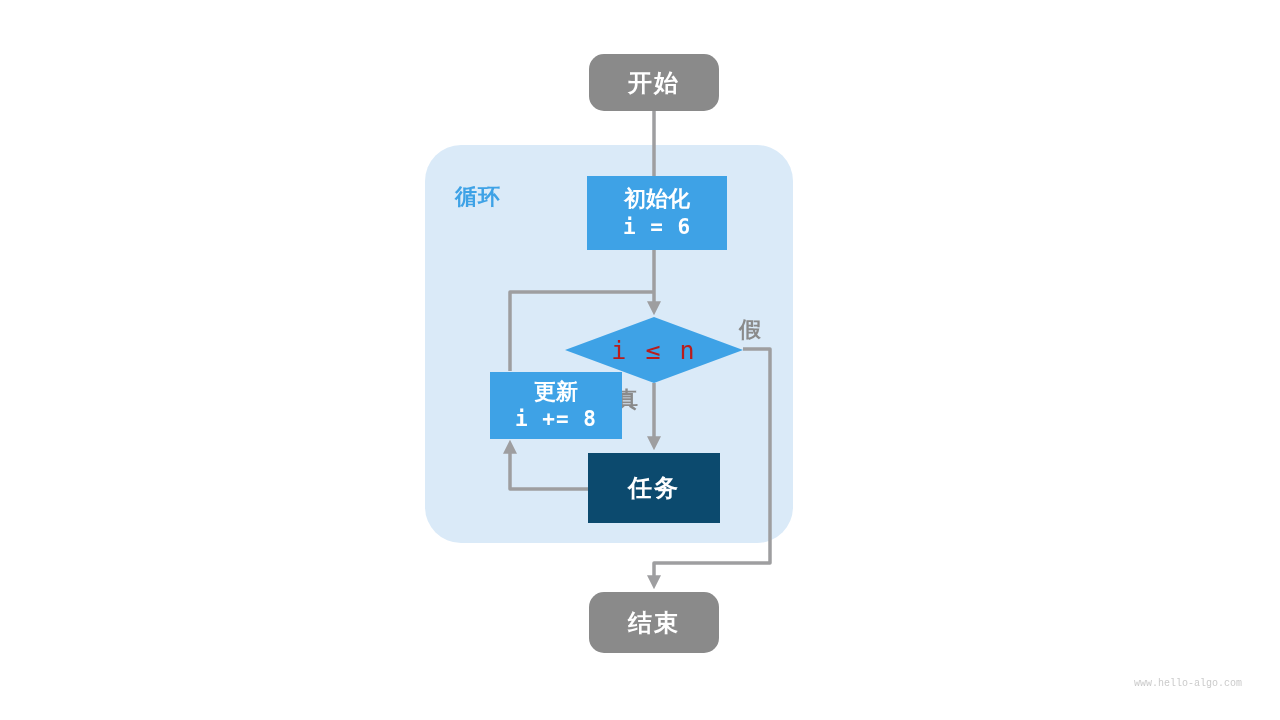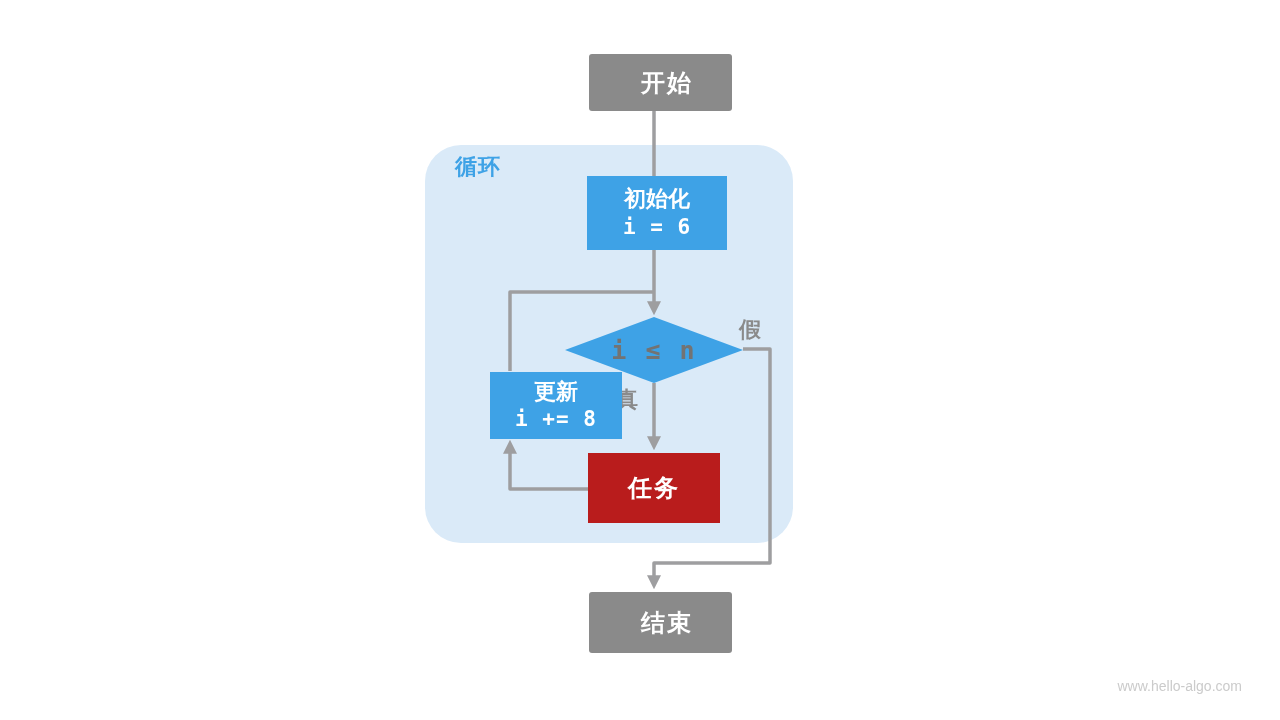--- a/index.html
+++ b/index.html
@@ -22,46 +22,45 @@
   #connectors     { z-index: 1; }
   .node, .flow-label, #loop-label { z-index: 2; }
 
   #loop-container {
     left: 425px; top: 145px;
     width: 368px; height: 398px;
     background: #daeaf8;
     border-radius: 36px;
   }
   #loop-label {
-    left: 455px; top: 152px;
+    left: 455px; top: 182px;
     font-size: 22px;
     font-weight: 700;
     color: #3ea2e6;
     letter-spacing: 1px;
   }
 
   .node {
     display: flex;
     flex-direction: column;
     align-items: center;
     justify-content: center;
     color: #ffffff;
     font-weight: 700;
     text-align: center;
     line-height: 1.3;
   }
   .terminal {
     background: #8a8a8a;
-    border-radius: 3px;
+    border-radius: 15px;
     font-size: 24px;
     letter-spacing: 2px;
-    padding-left: 13px;
   }
   .process-blue { background: #3ea2e6; }
-  .process-green { background: #b91c1c; justify-content: center; }
+  .process-green { background: #0c4a6e; justify-content: center; }
 
   #start-node { left: 589px; top: 54px;  width: 130px; height: 57px; }
   #end-node   { left: 589px; top: 592px; width: 130px; height: 61px; }
 
   #init-box   { left: 587px; top: 176px; width: 140px; height: 74px; font-size: 22px; }
   #update-box { left: 444px; top: 372px; width: 132px; height: 67px; font-size: 22px; margin-left: 46px; }
   #task-box   { left: 588px; top: 453px; width: 132px; height: 70px; font-size: 24px; letter-spacing: 2px; }
 
   .code {
     font-family: "DejaVu Sans Mono", "Liberation Mono", monospace;
@@ -79,39 +78,39 @@
     left: 0; top: 0;
     width: 178px; height: 66px;
   }
   #condition-diamond .diamond-label {
     position: absolute;
     left: 0; top: 0;
     width: 178px; height: 66px;
     display: flex;
     align-items: center;
     justify-content: center;
-    color: #737373;
+    color: #b91c1c;
     font-family: "DejaVu Sans Mono", "Liberation Mono", monospace;
-    font-weight: 700;
+    font-weight: 400;
     font-size: 25px;
     letter-spacing: 2px;
   }
 
   .flow-label {
     font-size: 22px;
     font-weight: 700;
     color: #8a8a8a;
   }
   #true-label  { left: 616px; top: 385px; }
   #false-label { left: 739px; top: 315px; }
 
   #watermark {
     right: 38px; top: 678px;
-    font-family: Liberation Sans, sans-serif;
-    font-size: 14px;
+    font-family: Liberation Mono, monospace;
+    font-size: 10px;
     color: #cbcbcb;
   }
 </style>
 </head>
 <body>
 
 <div id="canvas">
 
   <div id="loop-container" class="abs"></div>
   <div id="loop-label" class="abs">循环</div>

